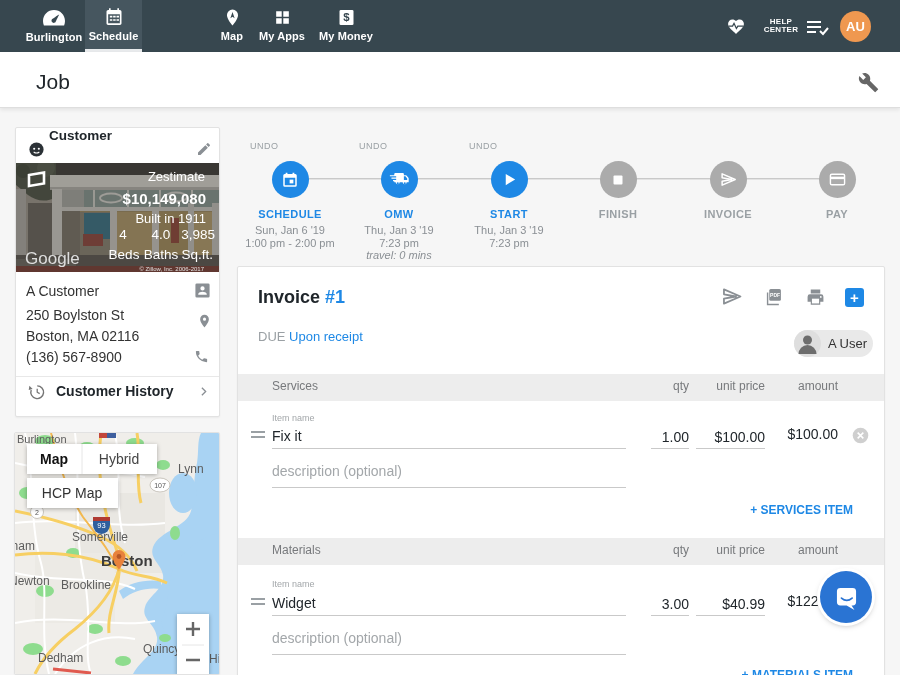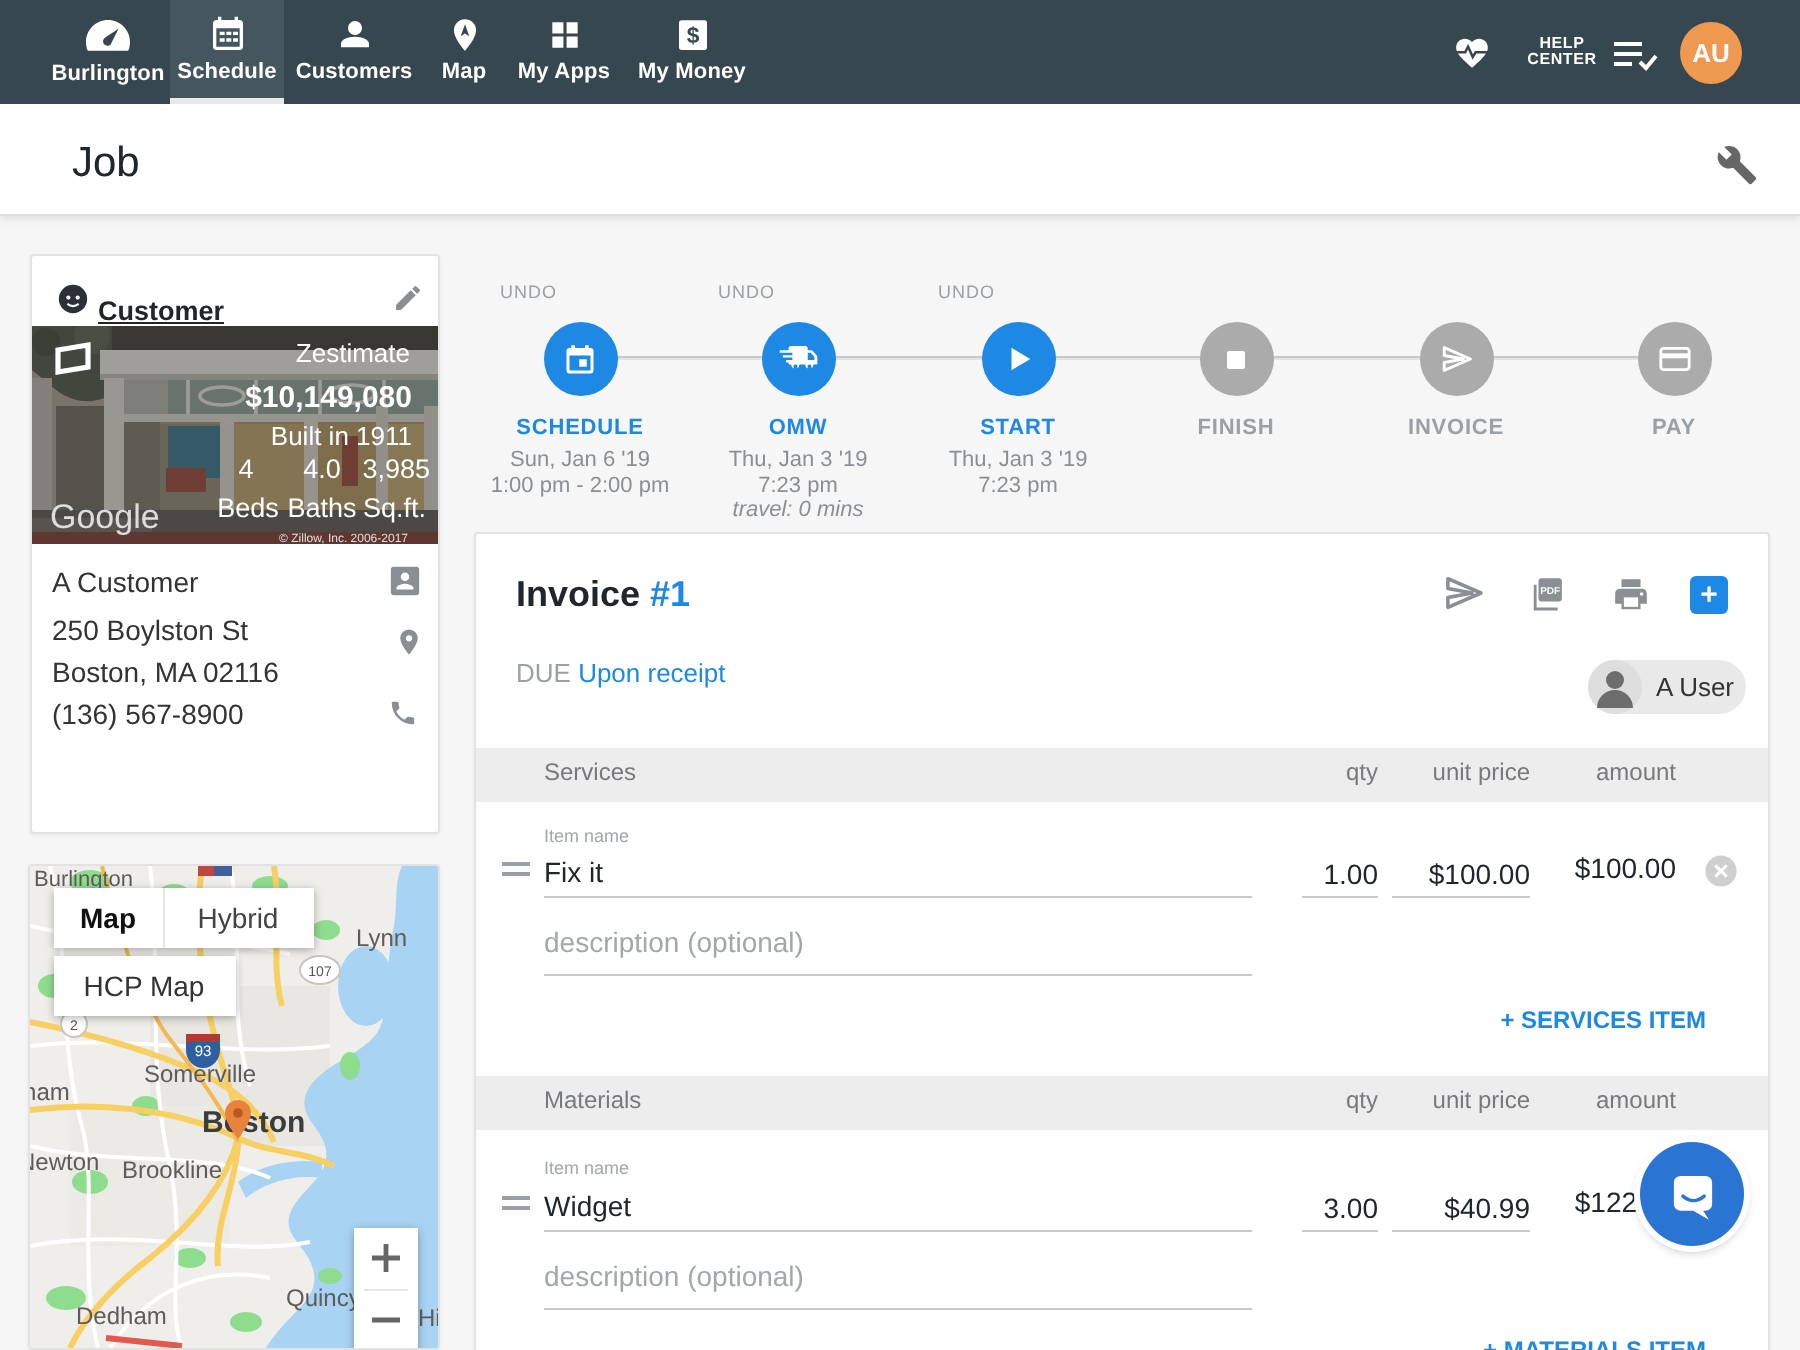--- a/index.html
+++ b/index.html
@@ -23,21 +23,21 @@
 
 #jobbar { position:absolute; left:0; top:52px; width:900px; height:56px; background:#fff;
   border-bottom:1px solid #dedede; box-shadow:0 2px 4px rgba(0,0,0,0.08); }
 #jobbar h1 { position:absolute; left:36px; top:18px; font-size:21px; font-weight:normal; color:#20262b; }
 
 
 .card { position:absolute; background:#fff; border:1px solid #e2e2e2; border-radius:2px;
   box-shadow:0 1px 2px rgba(0,0,0,0.05); }
 #cust { left:15px; top:127px; width:205px; height:290px; }
 #custhead { position:relative; height:35px; }
-#custhead .t { position:absolute; left:33px; top:20px; font-size:13.5px; font-weight:bold; color:#20262b;text-decoration:underline; }
+#custhead .t { position:absolute; left:33px; top:0; font-size:13.5px; font-weight:bold; color:#20262b; }
 #photo { position:absolute; left:0; top:35px; width:203px; height:133px; overflow:hidden;text-align:right; }
 .crow { position:absolute; left:10px; font-size:14px; color:#333; }
 #chist { position:absolute; left:0px; top:248px; width:203px; height:45px; border-top:1px solid #e8e8e8; }
 #chist .t { position:absolute; left:40px; top:6px; font-weight:bold; font-size:14px; color:#20262b; }
 
 
 #mapcard { left:14px; top:432px; width:206px; height:243px; overflow:hidden; }
 
 
 #timeline { position:absolute; left:0; top:0; }
@@ -89,26 +89,20 @@
         <path fill="#fff" d="M13 3C6.9 3 2 7.9 2 14c0 1.6.3 3 .9 4.4h20.2c.6-1.4.9-2.8.9-4.4C24 7.9 19.1 3 13 3zm.8 12.6c-1.1.6-2.4.2-3-.8-.6-1-.2-2.4.8-3 .8-.5 6.7-4.6 6.7-4.6s-3.5 7.2-3.9 8c-.2.2-.4.3-.6.4z"></path>
       </svg>
       <div class="nlabel">Burlington</div>
     </div>
   <div class="navitem sel" style="left:85px;width:57px">
       <svg width="20" height="21" viewBox="0 0 24 24">
         <path fill="#fff" d="M19 3h-1V1h-2v2H8V1H6v2H5c-1.1 0-2 .9-2 2v14c0 1.1.9 2 2 2h14c1.1 0 2-.9 2-2V5c0-1.1-.9-2-2-2zm0 16H5V8h14v11zM7 10h3v2H7zm4 0h3v2h-3zm4 0h3v2h-3zM7 14h3v2H7zm4 0h3v2h-3zm4 0h3v2h-3z"></path>
       </svg>
       <div class="nlabel">Schedule</div>
     </div>
-  <div class="navitem" style="left:142px;width:70px">
-      <svg width="21" height="21" viewBox="0 0 24 24">
-        <path fill="#fff" d="M12 4a4 4 0 0 1 4 4 4 4 0 0 1-8 0 4 4 0 0 1 4-4zm0 9c4.4 0 8 1.8 8 4v2H4v-2c0-2.2 3.6-4 8-4z"></path>
-      </svg>
-      <div class="nlabel">Customers</div>
-    </div>
   <div class="navitem" style="left:212px;width:40px">
       <svg width="19" height="21" viewBox="0 0 24 24">
         <path fill="#fff" d="M12 2a7 7 0 0 0-7 7c0 5.2 7 13 7 13s7-7.8 7-13a7 7 0 0 0-7-7zm0 3.2l2.7 7.6-2.7-1.7-2.7 1.7z"></path>
       </svg>
       <div class="nlabel">Map</div>
     </div>
   <div class="navitem" style="left:253px;width:58px">
       <svg width="19" height="21" viewBox="0 0 24 24">
         <path fill="#fff" d="M4 4h7v7H4zM13 4h7v7h-7zM4 13h7v7H4zM13 13h7v7h-7z"></path>
       </svg>
@@ -224,20 +218,31 @@
       <path fill="#8a8f94" d="M20 2H4a2 2 0 0 0-2 2v16a2 2 0 0 0 2 2h16a2 2 0 0 0 2-2V4a2 2 0 0 0-2-2zm-8 4a3 3 0 1 1 0 6 3 3 0 0 1 0-6zm6 12H6v-1c0-2 4-3.1 6-3.1s6 1.1 6 3.1v1z"></path>
     </svg>
   <div class="crow" style="top:177px; line-height:21px">250 Boylston St<br>Boston, MA 02116</div>
   <svg class="abs" style="left:181px;top:185px" width="15" height="16" viewBox="0 0 24 24">
       <path fill="#8a8f94" d="M12 2a7 7 0 0 0-7 7c0 5.2 7 13 7 13s7-7.8 7-13a7 7 0 0 0-7-7zm0 9.5A2.5 2.5 0 1 1 14.5 9 2.5 2.5 0 0 1 12 11.5z"></path>
     </svg>
   <div class="crow" style="top:221px">(136) 567-8900</div>
   <svg class="abs" style="left:178px;top:221px" width="15" height="15" viewBox="0 0 24 24">
       <path fill="#8a8f94" d="M6.62 10.79a15 15 0 0 0 6.59 6.59l2.2-2.2a1 1 0 0 1 1.02-.25c1.12.37 2.33.57 3.57.57a1 1 0 0 1 1 1V20a1 1 0 0 1-1 1A17 17 0 0 1 3 4a1 1 0 0 1 1-1h3.5a1 1 0 0 1 1 1c0 1.25.2 2.45.57 3.57a1 1 0 0 1-.25 1.02l-2.2 2.2z"></path>
     </svg>
+  <div id="chist">
+    <svg class="abs" style="left:12px;top:6px" width="17" height="17" viewBox="0 0 24 24">
+        <path fill="none" stroke="#757575" stroke-width="2" d="M13 4a9 9 0 1 1-8.5 6"></path>
+        <path fill="#757575" d="M2 4l4.5 4.5L1 10z"></path>
+        <path fill="none" stroke="#757575" stroke-width="1.8" d="M13 8v5l3.5 2"></path>
+      </svg>
+    <div class="t">Customer History</div>
+    <svg class="abs" style="left:181px;top:7px" width="13" height="15" viewBox="0 0 24 24">
+        <path fill="none" stroke="#8a8f94" stroke-width="2.4" d="M9 5l7 7-7 7"></path>
+      </svg>
+  </div>
 </div>
 
 <div class="card" id="mapcard">
 <svg width="204" height="241" viewBox="0 0 204 241">
   <rect width="204" height="241" fill="#f0eeea"></rect>
 
   <rect x="60" y="60" width="90" height="80" fill="#e9e7e2"></rect>
   <rect x="20" y="120" width="80" height="70" fill="#eceae5"></rect>
 
   <path d="M186 0 L204 0 L204 241 L118 241 C128 224 144 218 142 204 C140 190 126 186 130 174 C134 162 150 156 148 142 C146 130 134 126 138 114 C144 98 172 94 176 78 C180 62 178 46 182 30 C184 18 182 8 186 0 Z" fill="#a9d3f3"></path>

